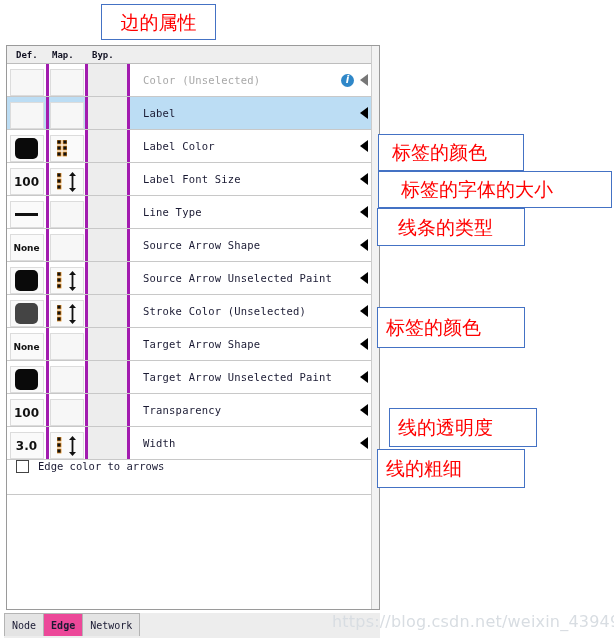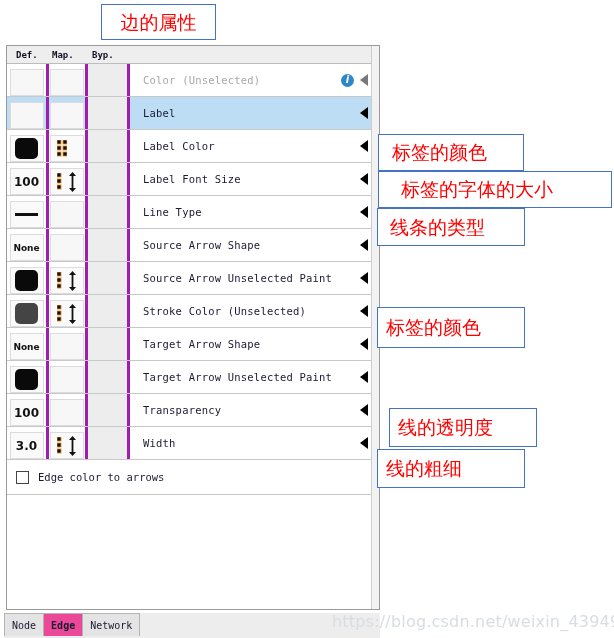--- a/index.html
+++ b/index.html
@@ -28,21 +28,21 @@
     align-items: center;
     box-sizing: border-box;
     white-space: nowrap;
   }
   #anno-title {
     left: 101px; top: 4px; width: 115px; height: 36px;
     justify-content: center;
   }
   #anno-label-color-1 { left: 378px; top: 134px; width: 146px; height: 37px; padding-left: 13px; }
   #anno-label-font-size { left: 378px; top: 171px; width: 234px; height: 37px; padding-left: 22px; }
-  #anno-line-type { left: 377px; top: 208px; width: 148px; height: 38px; padding-left: 12px; }
+  #anno-line-type { left: 377px; top: 208px; width: 148px; height: 38px; padding-left: 20px; }
   #anno-label-color-2 { left: 377px; top: 307px; width: 148px; height: 41px; padding-left: 8px; }
   #anno-transparency { left: 377px; top: 408px; width: 148px; height: 39px; padding-left: 8px; margin-left: 12px; }
   #anno-width { left: 377px; top: 449px; width: 148px; height: 39px; padding-left: 8px; }
 
   
   #panel {
     position: absolute;
     left: 6px;
     top: 45px;
     width: 374px;
@@ -175,21 +175,21 @@
     display: flex;
     align-items: center;
     justify-content: center;
     line-height: 1;
   }
 
   
   #check-row {
     height: 34px;
     display: flex;
-    align-items: center;
+    align-items: flex-start;
     padding-left: 9px;
     border-bottom: 1px solid #c8c8c8;
     background: #ffffff;
   }
   #check-row .cb {
     width: 13px; height: 13px;
     border: 1px solid #444444;
     background: #ffffff;
     box-sizing: border-box;
     margin-right: 9px;

